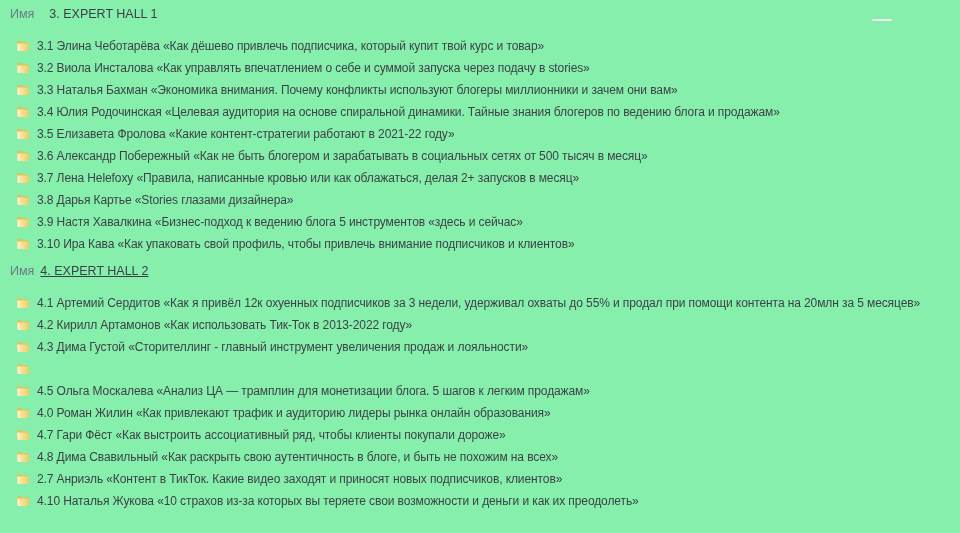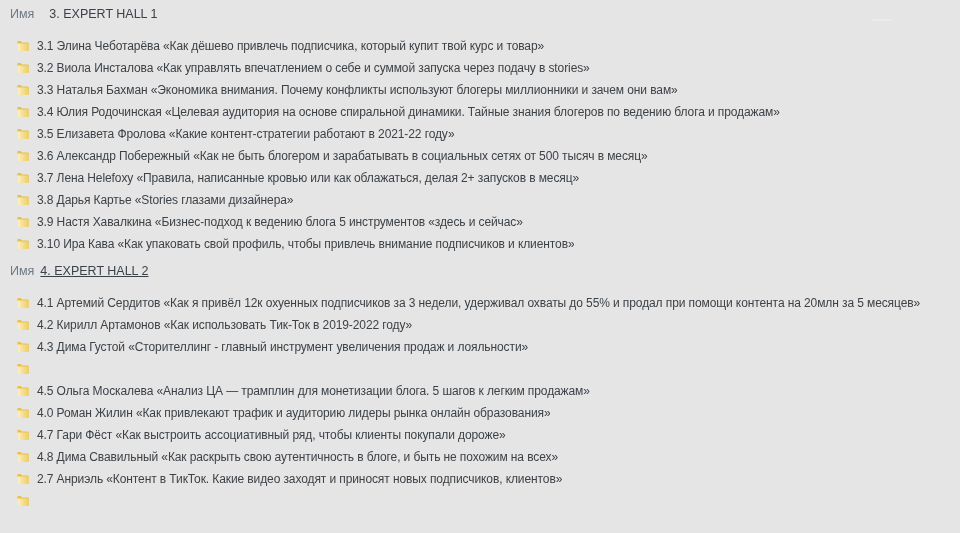--- a/index.html
+++ b/index.html
@@ -8,21 +8,21 @@
     background: #ffffff;
     width: 960px;
     height: 533px;
     overflow: hidden;
     font-family: "Liberation Sans", sans-serif;
   }
   #page {
     position: relative;
     width: 960px;
     height: 533px;
-    background: #e5e5e5;
+    background: #86efac;
   }
   .top-dash {
     position: absolute;
     left: 872px;
     top: 19px;
     width: 20px;
     height: 2px;
     background: #e9ebee;
     border-radius: 1px;
   }
@@ -284,21 +284,21 @@
           <linearGradient id="foldg" x1="0" y1="0" x2="1" y2="0">
             <stop offset="0" stop-color="#fdf3d0"></stop>
             <stop offset="0.35" stop-color="#f6e3a1"></stop>
             <stop offset="1" stop-color="#efce63"></stop>
           </linearGradient>
         </defs>
         <path d="M1.5 3.2c0-.5.4-.9.9-.9h3.1l1.3 1.6h6.8c.5 0 .9.4.9.9v7.9c0 .5-.4.9-.9.9H2.4c-.5 0-.9-.4-.9-.9z" fill="#e9c04b"></path>
         <path d="M1.5 5h13v7.7c0 .5-.4.9-.9.9H2.4c-.5 0-.9-.4-.9-.9z" fill="url(#foldg)"></path>
       </svg>
     </span>
-    <span class="label">4.2 Кирилл Артамонов «Как использовать Тик-Ток в 2019-2022 году»</span>
+    <span class="label">4.2 Кирилл Артамонов «Как использовать Тик-Ток в 2013-2022 году»</span>
   </div>
 
   <div class="row">
     <span class="icon">
       <svg viewBox="0 0 16 16" width="14" height="14" aria-hidden="true">
         <defs>
           <linearGradient id="foldg" x1="0" y1="0" x2="1" y2="0">
             <stop offset="0" stop-color="#fdf3d0"></stop>
             <stop offset="0.35" stop-color="#f6e3a1"></stop>
             <stop offset="1" stop-color="#efce63"></stop>
@@ -419,17 +419,18 @@
           <linearGradient id="foldg" x1="0" y1="0" x2="1" y2="0">
             <stop offset="0" stop-color="#fdf3d0"></stop>
             <stop offset="0.35" stop-color="#f6e3a1"></stop>
             <stop offset="1" stop-color="#efce63"></stop>
           </linearGradient>
         </defs>
         <path d="M1.5 3.2c0-.5.4-.9.9-.9h3.1l1.3 1.6h6.8c.5 0 .9.4.9.9v7.9c0 .5-.4.9-.9.9H2.4c-.5 0-.9-.4-.9-.9z" fill="#e9c04b"></path>
         <path d="M1.5 5h13v7.7c0 .5-.4.9-.9.9H2.4c-.5 0-.9-.4-.9-.9z" fill="url(#foldg)"></path>
       </svg>
     </span>
+    <span class="label">4.10 Наталья Жукова «10 страхов из-за которых вы теряете свои возможности и деньги и как их преодолеть»</span>
   </div>
 </div>
   </section>
 </div>
 </div>
 
 </body></html>

